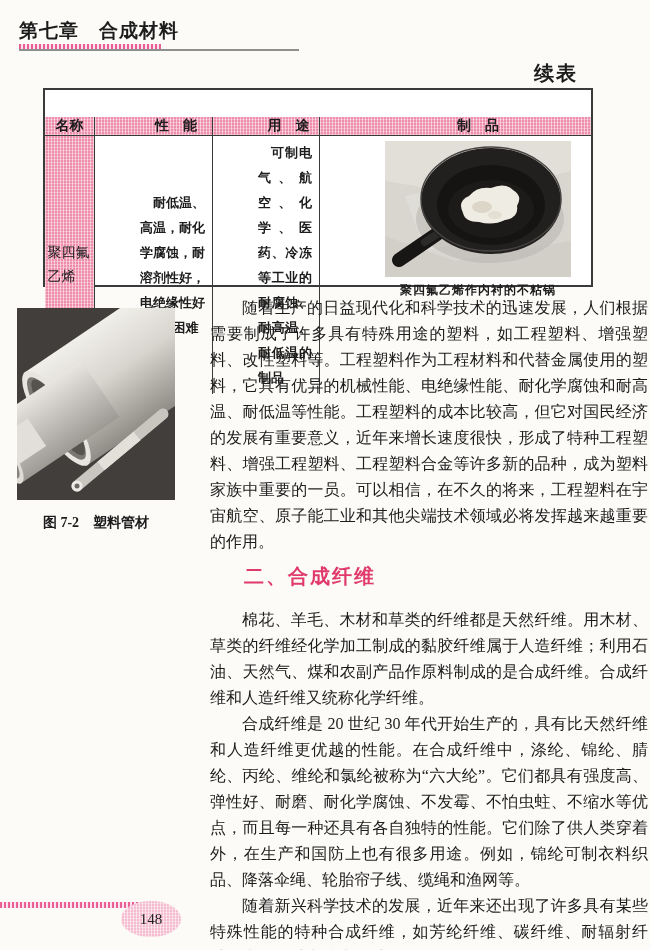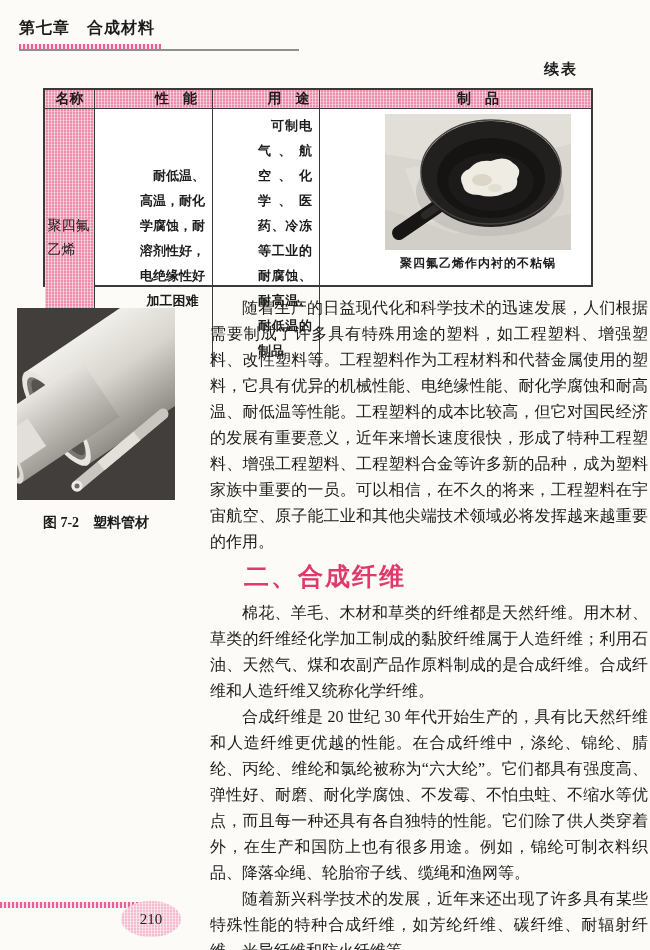--- a/index.html
+++ b/index.html
@@ -10,45 +10,45 @@
     margin: 0 auto;
     background: #fcfbf8;
     font-family: "Liberation Serif", "DejaVu Serif", serif;
     color: #1c1c1c;
     overflow: hidden;
   }
   
   .chapter-head {
     position: absolute; left: 19px; top: 18px;
     font-family: Liberation Mono, monospace;
-    font-weight: bold; font-size: 16px; letter-spacing: 1px;
+    font-weight: bold; font-size: 19px; letter-spacing: 1px;
   }
   .head-stripe {
     position: absolute; left: 19px; top: 44px;
     width: 142px; height: 6px;
     background: repeating-linear-gradient(90deg, #e75f95 0 2px, #fae3ec 2px 4px);
   }
   .head-rule {
     position: absolute; left: 19px; top: 49px;
     width: 280px; height: 2px; background: #8f8f8f;
   }
   .cont-label {
     position: absolute; right: 72px; top: 60px;
-    font-weight: bold; font-size: 15px; letter-spacing: 2px;
+    font-weight: bold; font-size: 20px; letter-spacing: 2px;
   }
   
   .dtable {
     position: absolute; left: 43px; top: 88px;
     width: 550px; height: 199px;
     border: 2px solid #3a3a3a;
     display: flex; flex-direction: column;
     background: #fff;
   }
   .trow { display: flex; }
-  .trow.header { height: 30px; }
+  .trow.header { height: 30px; margin-top: 27px; }
   .trow.body { flex: 1; border-top: 1px solid #3a3a3a; }
   .tcell { position: relative; }
   .tcell + .tcell { border-left: 1px solid #3a3a3a; padding-left: 45px; }
   .col-name { width: 49px; }
   .col-props { width: 118px; }
   .col-uses { width: 107px; }
   .col-prod { flex: 1; }
   .gingham {
     background-color: #ee8cab;
     background-image:
@@ -84,23 +84,23 @@
   .fig-caption { margin-top: 14px; font-weight: bold; font-size: 14px; }
   
   .textcol {
     position: absolute; left: 210px; top: 295px; width: 438px;
   }
   .textcol p {
     font-size: 16px; line-height: 26px;
     text-align: justify; text-indent: 2em;
   }
   .section-heading {
-    margin: 9px 0 12px 34px;
+    margin: 9px 0 19px 34px;
     font-family: "Liberation Sans", "DejaVu Sans", sans-serif;
-    font-weight: bold; font-size: 25px; line-height: 24px;
+    font-weight: bold; font-size: 20px; line-height: 24px;
     color: #e03a6c; letter-spacing: 2px;
   }
   
   .foot-stripe {
     position: absolute; left: 0; top: 902px;
     width: 152px; height: 6px;
     background: repeating-linear-gradient(90deg, #e75f95 0 2px, #fae3ec 2px 4px);
   }
   .page-oval {
     position: absolute; left: 121px; top: 901px;
@@ -211,16 +211,16 @@
   <div class="textcol">
     <p>随着生产的日益现代化和科学技术的迅速发展，人们根据需要制成了许多具有特殊用途的塑料，如工程塑料、增强塑料、改性塑料等。工程塑料作为工程材料和代替金属使用的塑料，它具有优异的机械性能、电绝缘性能、耐化学腐蚀和耐高温、耐低温等性能。工程塑料的成本比较高，但它对国民经济的发展有重要意义，近年来增长速度很快，形成了特种工程塑料、增强工程塑料、工程塑料合金等许多新的品种，成为塑料家族中重要的一员。可以相信，在不久的将来，工程塑料在宇宙航空、原子能工业和其他尖端技术领域必将发挥越来越重要的作用。</p>
     <div class="section-heading">二、合成纤维</div>
     <p>棉花、羊毛、木材和草类的纤维都是天然纤维。用木材、草类的纤维经化学加工制成的黏胶纤维属于人造纤维；利用石油、天然气、煤和农副产品作原料制成的是合成纤维。合成纤维和人造纤维又统称化学纤维。</p>
     <p>合成纤维是 20 世纪 30 年代开始生产的，具有比天然纤维和人造纤维更优越的性能。在合成纤维中，涤纶、锦纶、腈纶、丙纶、维纶和氯纶被称为“六大纶”。它们都具有强度高、弹性好、耐磨、耐化学腐蚀、不发霉、不怕虫蛀、不缩水等优点，而且每一种还具有各自独特的性能。它们除了供人类穿着外，在生产和国防上也有很多用途。例如，锦纶可制衣料织品、降落伞绳、轮胎帘子线、缆绳和渔网等。</p>
     <p>随着新兴科学技术的发展，近年来还出现了许多具有某些特殊性能的特种合成纤维，如芳纶纤维、碳纤维、耐辐射纤维、光导纤维和防火纤维等。</p>
   </div>
 
   <div class="foot-stripe"></div>
   <div class="page-oval">
-    <span>210</span>
+    <span>148</span>
   </div>
 
 </div>
 
 </body></html>

